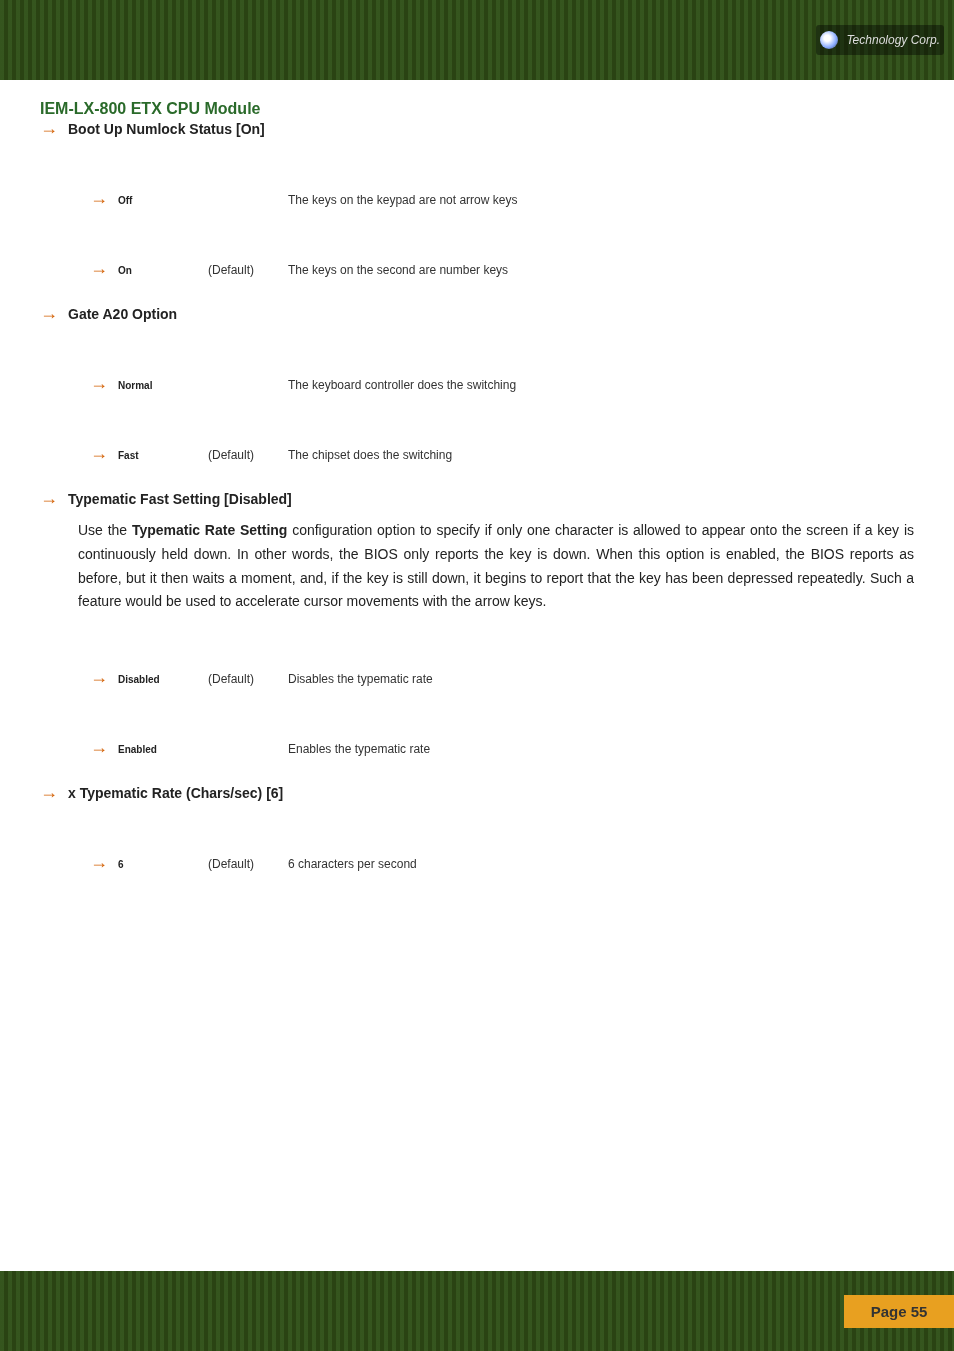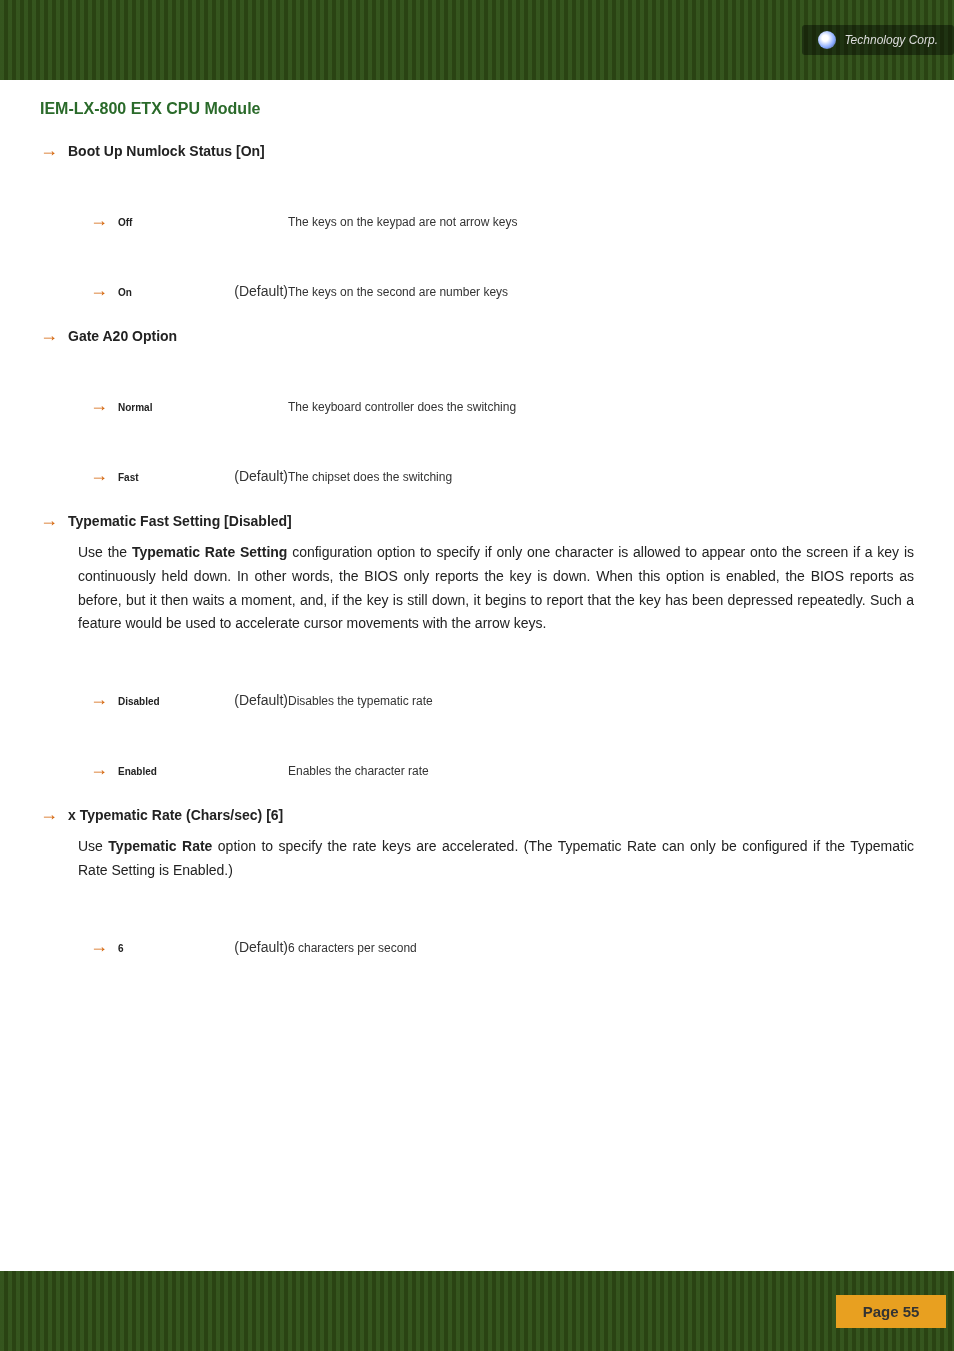--- a/index.html
+++ b/index.html
@@ -34,22 +34,22 @@
         #2a4010 4px, #2a4010 8px
       );
       opacity: 0.7;
     }
     .header-logo {
       position: relative;
       z-index: 2;
       background: rgba(0,0,0,0.4);
       color: #ccc;
       font-size: 13px;
-      padding: 6px 16px;
-      margin-right: 0;
+      padding: 6px 4px;
+      margin-right: 10px;
       border-radius: 3px;
       display: flex;
       align-items: center;
       gap: 8px;
     }
     .header-logo-circle {
       width: 18px;
       height: 18px;
       background: radial-gradient(circle at 40% 40%, #fff 20%, #88aaff 60%, #334 100%);
       border-radius: 50%;
@@ -64,21 +64,20 @@
     .main-content {
       flex: 1;
       padding: 20px 40px 20px 40px;
     }
 
     
     .page-title {
       color: #2a6a2a;
       font-size: 16px;
       font-weight: bold;
-      margin-bottom: 22px;
     }
 
     
     .section {
       margin-bottom: 24px;
     }
 
     
     .section-heading {
       display: flex;
@@ -127,22 +126,21 @@
       flex-shrink: 0;
     }
     .option-name {
       font-weight: bold;
       min-width: 90px;
       font-size: 10px;
     }
     .option-default {
       min-width: 80px;
       color: #333;
-      font-size: 14px;
-      text-align: right;
+      font-size: 12px;
     }
     .option-desc {
       color: #333;
       font-size: 12px;
       margin-top: 44px;
     }
 
     
     .footer-banner {
       width: 100%;
@@ -165,21 +163,21 @@
       opacity: 0.7;
     }
     .footer-page {
       position: relative;
       z-index: 2;
       background: #e8a020;
       color: #333;
       font-size: 15px;
       font-weight: bold;
       padding: 8px 20px;
-      margin-right: 8px;
+      margin-right: 0;
       min-width: 110px;
       text-align: center;
     }
   </style>
 </head>
 <body>
 
 <div class="header-banner">
   <div class="header-banner-bg"></div>
   <div class="header-logo">
@@ -246,32 +244,29 @@
       <div class="option-row">
         <span class="option-arrow">→</span>
         <span class="option-name">Disabled</span>
         <span class="option-default">(Default)</span>
         <span class="option-desc">Disables the typematic rate</span>
       </div>
       <div class="option-row">
         <span class="option-arrow">→</span>
         <span class="option-name">Enabled</span>
         <span class="option-default"></span>
-        <span class="option-desc">Enables the character rate</span>
+        <span class="option-desc">Enables the typematic rate</span>
       </div>
     </div>
   </div>
 
   <div class="section">
     <div class="section-heading">
       <span class="arrow-icon">→</span>
       <span class="section-title">x Typematic Rate (Chars/sec) [6]</span>
-    </div>
-    <div class="section-body">
-      Use <b>Typematic Rate</b> option to specify the rate keys are accelerated. (The Typematic Rate can only be configured if the Typematic Rate Setting is Enabled.)
     </div>
     <div class="options-list">
       <div class="option-row">
         <span class="option-arrow">→</span>
         <span class="option-name">6</span>
         <span class="option-default">(Default)</span>
         <span class="option-desc">6 characters per second</span>
       </div>
     </div>
   </div>

